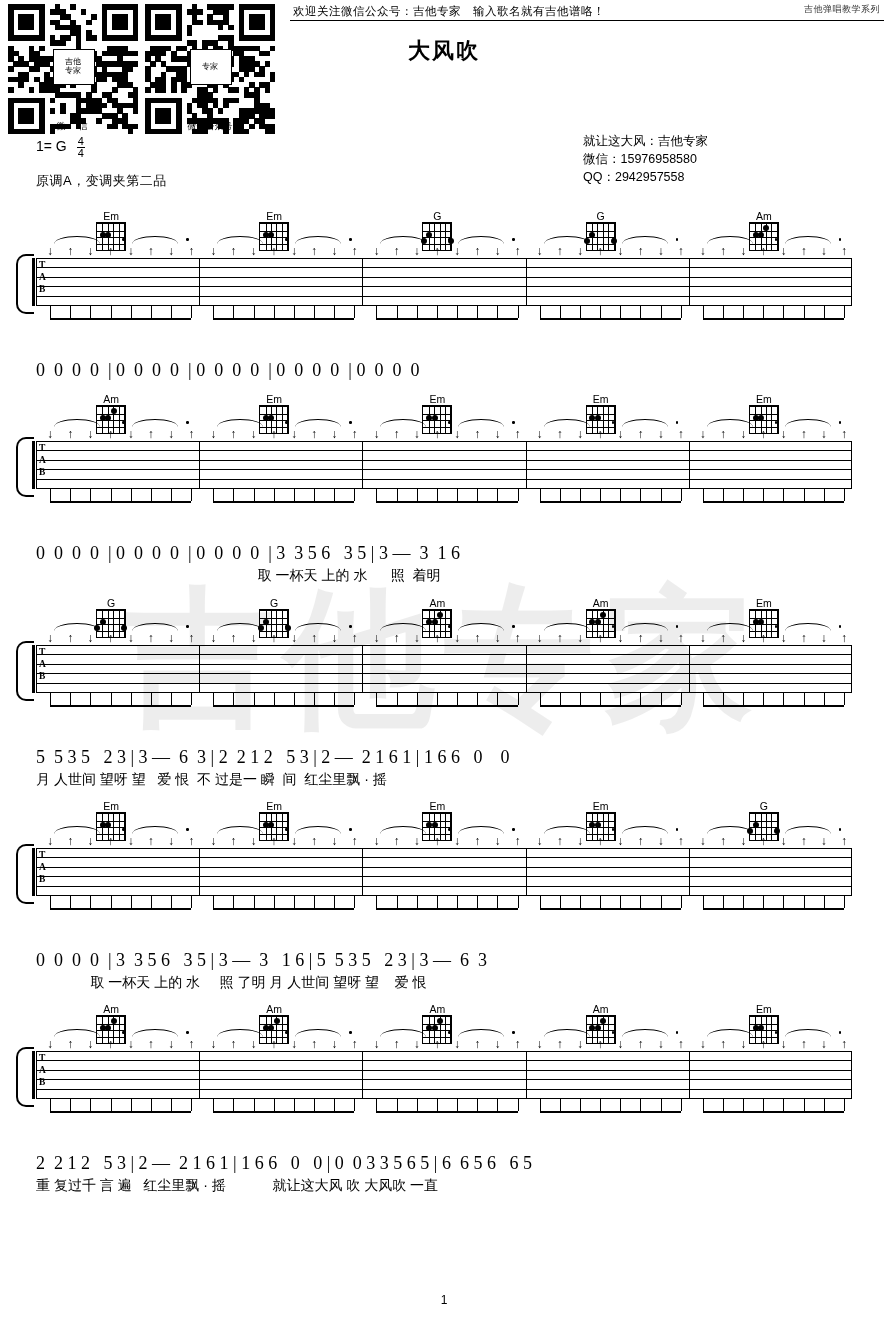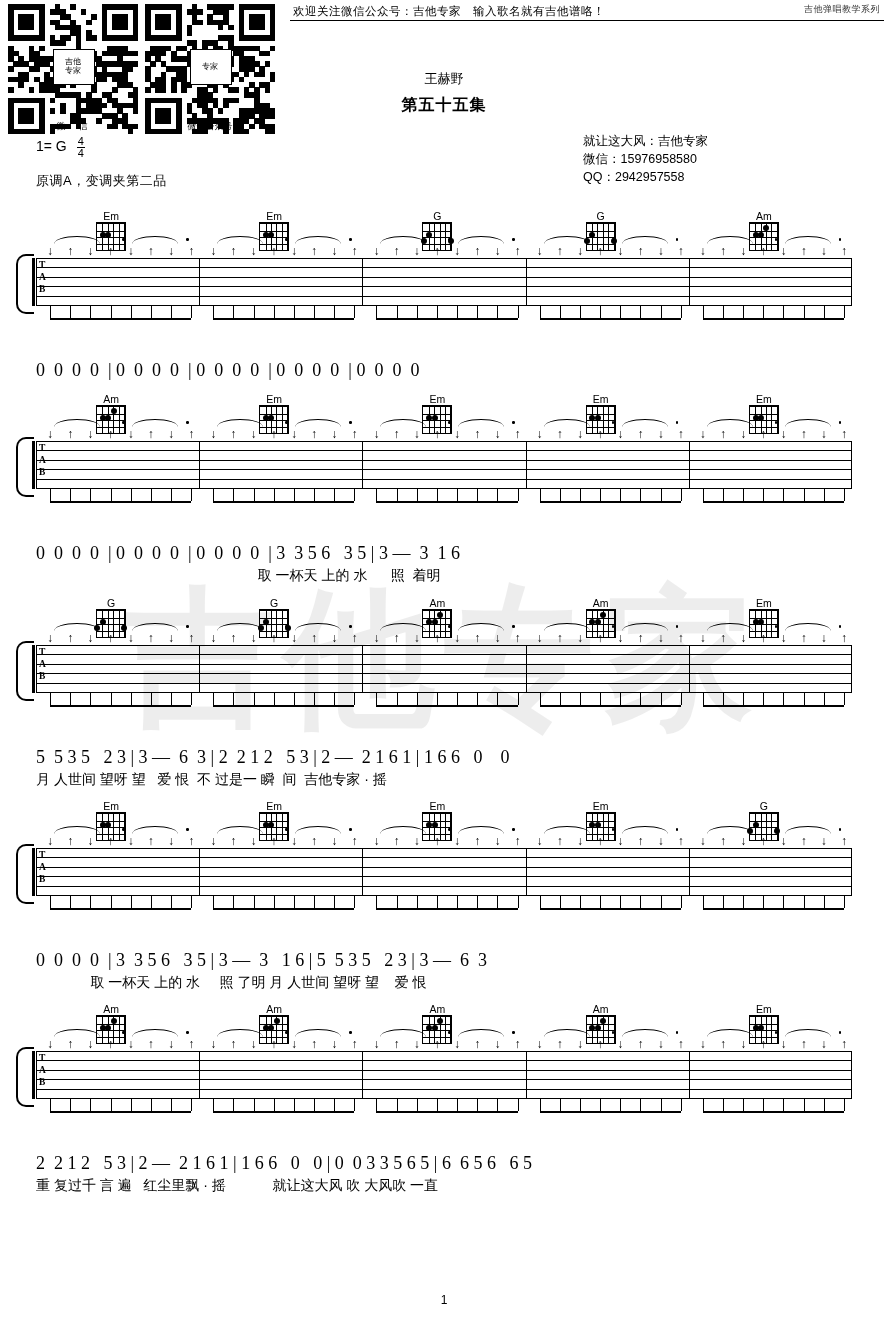--- a/index.html
+++ b/index.html
@@ -724,22 +724,21 @@
         <div style="position:absolute;left:98.8px;top:124.80000000000001px;width:5.6000000000000005px;height:5.6000000000000005px;background:#000"></div>
         <div style="position:absolute;left:119.60000000000001px;top:124.80000000000001px;width:5.6000000000000005px;height:5.6000000000000005px;background:#000"></div>
         <div style="position:absolute;left:124.80000000000001px;top:124.80000000000001px;width:5.6000000000000005px;height:5.6000000000000005px;background:#000"></div>
         <div style="position:absolute;left:45px;top:45px;width:40px;height:34px;background:#fff;border:1px solid #000;"></div>
         <div style="position:absolute;left:45px;top:45px;width:40px;height:34px;display:flex;align-items:center;justify-content:center;font-size:8px;line-height:9px;text-align:center;font-family:'Liberation Sans',sans-serif">专家</div>
       </div>
     </div>
   <div class="qr-label" style="left:33px;top:120px;">微　信</div>
   <div class="qr-label" style="left:170px;top:120px;letter-spacing:0;">微信公众号</div>
 
-  <div class="artist">王赫野</div>
-  <div class="episode">第五十五集</div>
+  <div class="song-title">大风吹</div>
 
   <div class="contact">
     <div>就让这大风：吉他专家</div>
     <div>微信：15976958580</div>
     <div>QQ：2942957558</div>
   </div>
 
   <div class="key-line">
     <span>1= G</span>
     <span class="frac">
@@ -1360,21 +1359,21 @@
         <div class="stem" style="left:707.1428571428571px;top:96px;height:12px"></div>
         <div class="stem" style="left:727.3142857142857px;top:96px;height:12px"></div>
         <div class="stem" style="left:747.4857142857143px;top:96px;height:12px"></div>
         <div class="stem" style="left:767.6571428571428px;top:96px;height:12px"></div>
         <div class="stem" style="left:787.8285714285714px;top:96px;height:12px"></div>
         <div class="stem" style="left:808px;top:96px;height:12px"></div>
         <div class="beam" style="left:666.8px;top:108px;width:141.2px"></div>
         <div class="brace" style="top:44px;height:56px"></div>
       </div>
       <div class="numrow" style="top:747px"><span>5  5 3 5   2 3 | 3 —  6  3 | 2  2 1 2   5 3 | 2 —  2 1 6 1 | 1 6 6   0    0</span></div>
-      <div class="lyricrow" style="top:771px"><span>月 人世间 望呀 望   爱 恨  不 过是一 瞬  间  吉他专家 · 摇</span></div>
+      <div class="lyricrow" style="top:771px"><span>月 人世间 望呀 望   爱 恨  不 过是一 瞬  间  红尘里飘 · 摇</span></div>
       <div class="system" style="top:800px;height:170px">
         <div class="chord" style="left:58px;top:0px">
           <div class="nm">Em</div>
           <div class="grid">
             <div class="v" style="left:5.4px"></div>
             <div class="v" style="left:10.8px"></div>
             <div class="v" style="left:16.200000000000003px"></div>
             <div class="v" style="left:21.6px"></div>
             <div class="v" style="left:27px"></div>
             <div class="h" style="top:6.5px"></div>

